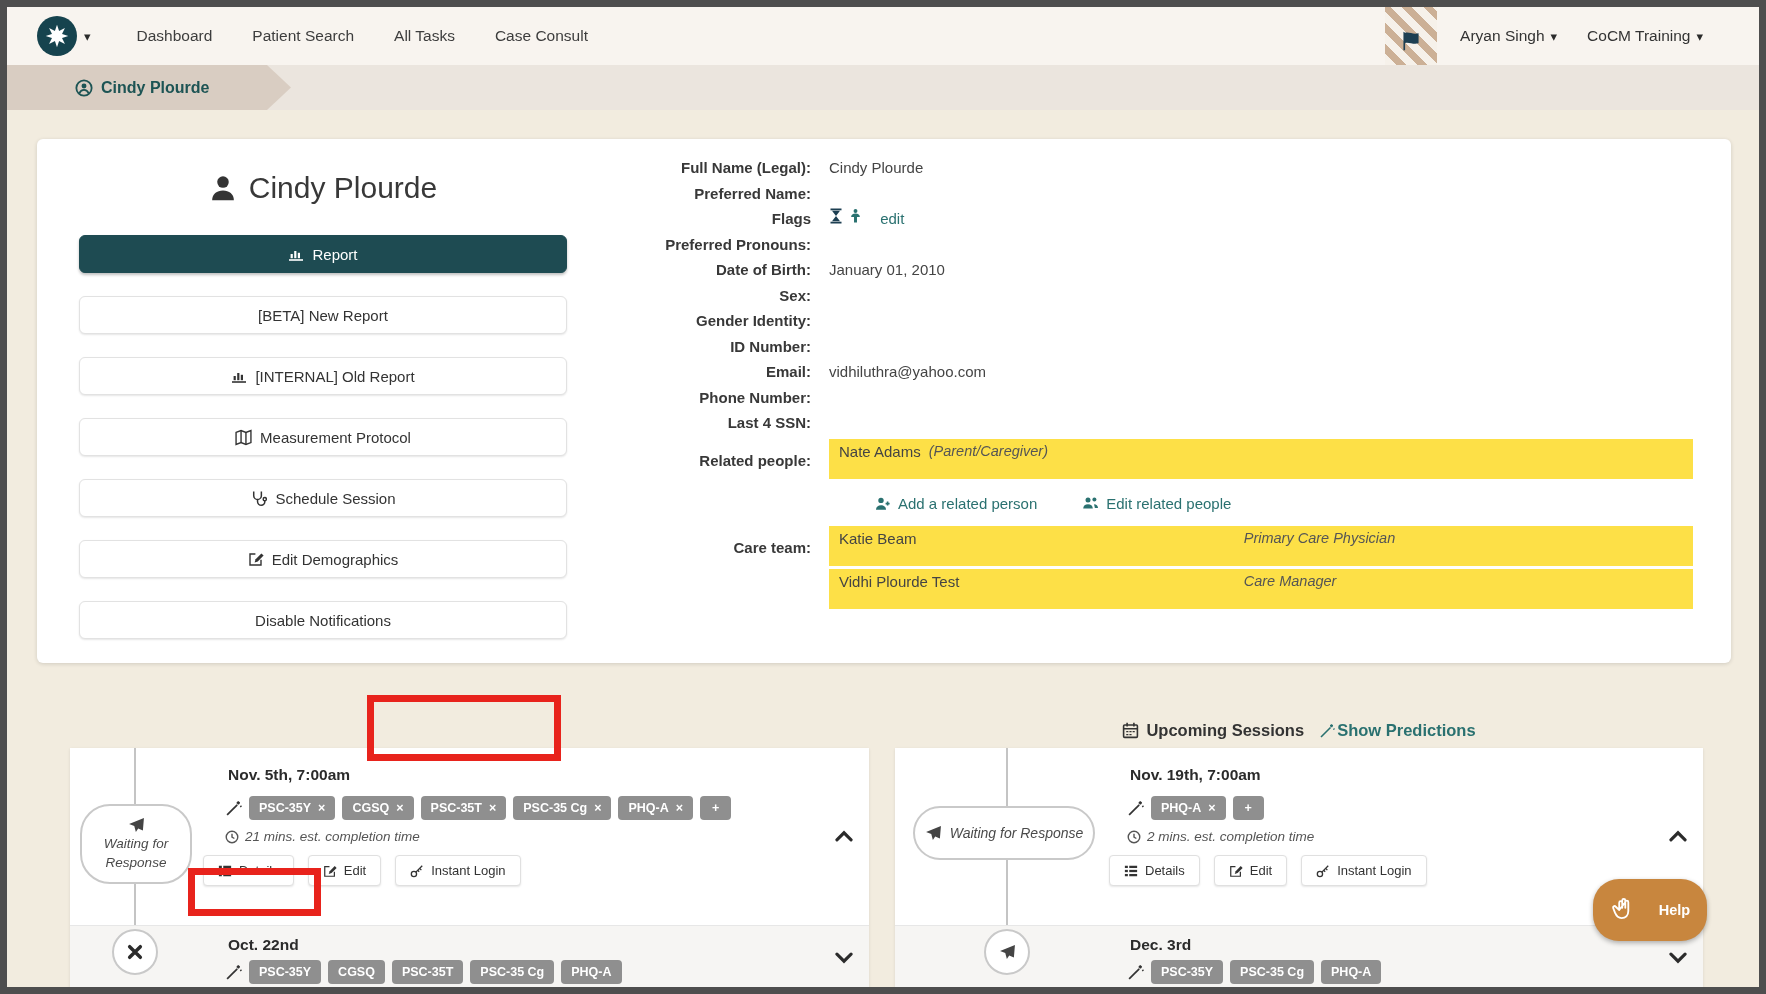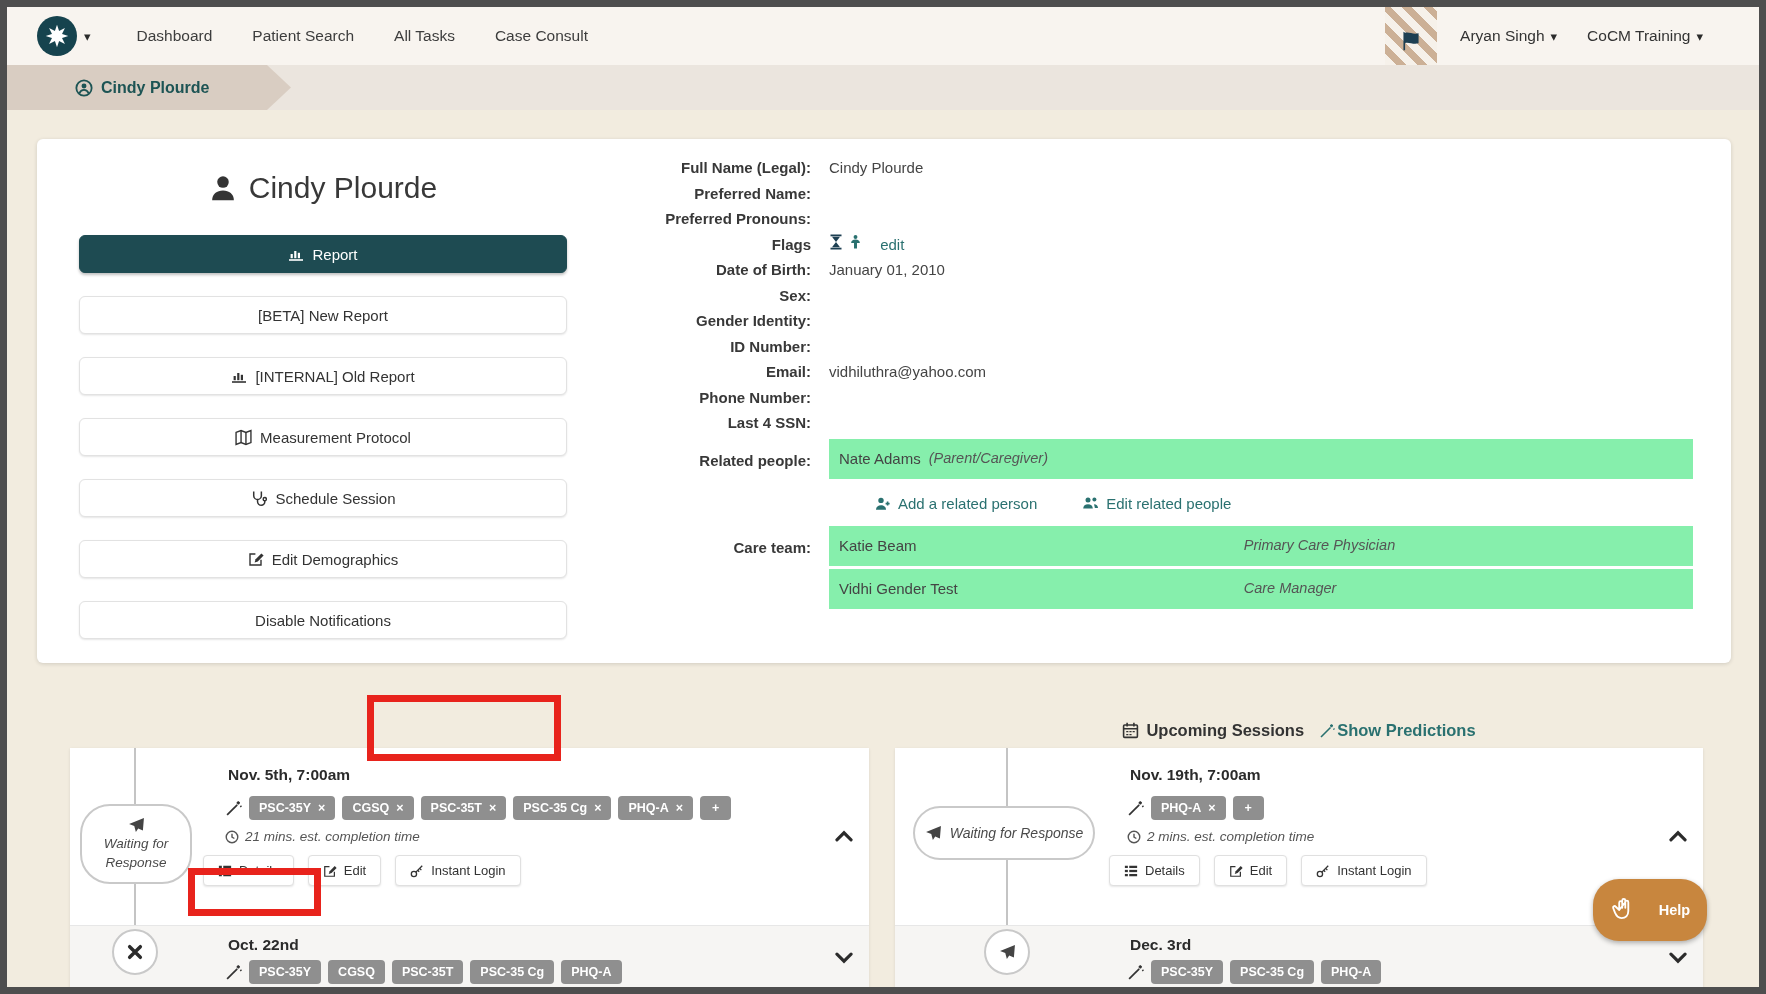--- a/index.html
+++ b/index.html
@@ -40,21 +40,21 @@
     background:#fff; border:1px solid #e2e2e2; box-shadow:0 1px 2px rgba(0,0,0,.10);
     display:flex; align-items:center; justify-content:center; gap:8px;
     font-size:15px; color:#333; cursor:pointer;}
   .pbtn.primary{background:#1e4b52; border-color:#1e4b52; color:#fff; box-shadow:0 2px 3px rgba(0,0,0,.25);}
   .card-right{position:absolute; left:556px; top:16px; right:38px; font-size:15px;}
   .info-row{display:flex; align-items:flex-start; line-height:25.5px;}
   .info-label{width:218px; text-align:right; font-weight:bold; color:#383838; flex:none;}
   .info-value{flex:1; margin-left:18px; color:#444; min-height:25.5px;}
   .flags-icons{display:inline-flex; gap:6px; align-items:center; margin-right:14px;}
   a.tlink{color:#2a7170; text-decoration:none; cursor:pointer;}
-  .strip{background:#86efac; min-height:40px; display:flex; align-items:center;
+  .strip{background:#fde047; min-height:40px; display:flex; 
     padding-left:10px; margin-bottom:3px; position:relative;}
   .strip .rel{font-style:italic; color:#555; margin-left:8px; font-size:14.5px;}
   .strip .role{position:absolute; left:48%; font-style:italic; color:#555; font-size:14.5px;}
   .links-row{display:flex; gap:45px; align-items:center; min-height:44px; padding-left:46px;}
   .links-row a{display:flex; align-items:center; gap:7px; font-size:15px;}
   
   .sess-header{position:absolute; top:714px; font-size:16.5px; font-weight:bold; color:#333;
     display:flex; align-items:center; gap:7px;}
   .sess-header.left{left:63px; width:799px; justify-content:center;margin-top:28px;}
   .sess-header.right{left:888px; width:808px; justify-content:center;}
@@ -206,40 +206,40 @@
     <div class="card-right">
       <div class="info-row">
           <div class="info-label">Full Name (Legal):</div>
           <div class="info-value">Cindy Plourde</div>
         </div>
       <div class="info-row">
           <div class="info-label">Preferred Name:</div>
           <div class="info-value"></div>
         </div>
       <div class="info-row">
-          <div class="info-label">Preferred Pronouns:</div>
-          <div class="info-value"></div>
-        </div>
-      <div class="info-row">
         <div class="info-label">Flags</div>
         <div class="info-value">
           <span class="flags-icons">
             <svg width="14" height="16" viewBox="0 0 14 16" fill="#1d3f52">
               <rect x="1.5" y="0.5" width="11" height="1.8"></rect>
                 <rect x="1.5" y="13.7" width="11" height="1.8"></rect>
               <path d="M3 2.8h8L7 8zM3 13.2h8L7 8z"></path>
             </svg>
             <svg width="13" height="16" viewBox="0 0 14 16" fill="#2a7170">
               <circle cx="7" cy="2.6" r="2.1"></circle>
               <path d="M7 5.3c-2.9 0-4.7 1.6-4.7 3.7h3.1v6h3.2V9h3.1c0-2.1-1.8-3.7-4.7-3.7z"></path>
             </svg>
           </span>
           <a class="tlink">edit</a>
         </div>
       </div>
+      <div class="info-row">
+          <div class="info-label">Preferred Pronouns:</div>
+          <div class="info-value"></div>
+        </div>
       <div class="info-row">
           <div class="info-label">Date of Birth:</div>
           <div class="info-value">January 01, 2010</div>
         </div>
       <div class="info-row">
           <div class="info-label">Sex:</div>
           <div class="info-value"></div>
         </div>
       <div class="info-row">
           <div class="info-label">Gender Identity:</div>
@@ -291,21 +291,21 @@
         </div>
       </div>
       <div class="info-row">
         <div class="info-label" style="padding-top:9px;">Care team:</div>
         <div class="info-value">
           <div class="strip">
             <span>Katie Beam</span>
             <span class="role">Primary Care Physician</span>
           </div>
           <div class="strip">
-            <span>Vidhi Gender Test</span>
+            <span>Vidhi Plourde Test</span>
             <span class="role">Care Manager</span>
           </div>
         </div>
       </div>
     </div>
   </div>
 
   <div class="sess-header left">
     <svg width="17" height="17" viewBox="0 0 16 16" fill="none" stroke="#333" stroke-width="1.5">
       <circle cx="8" cy="8" r="6.6"></circle>

